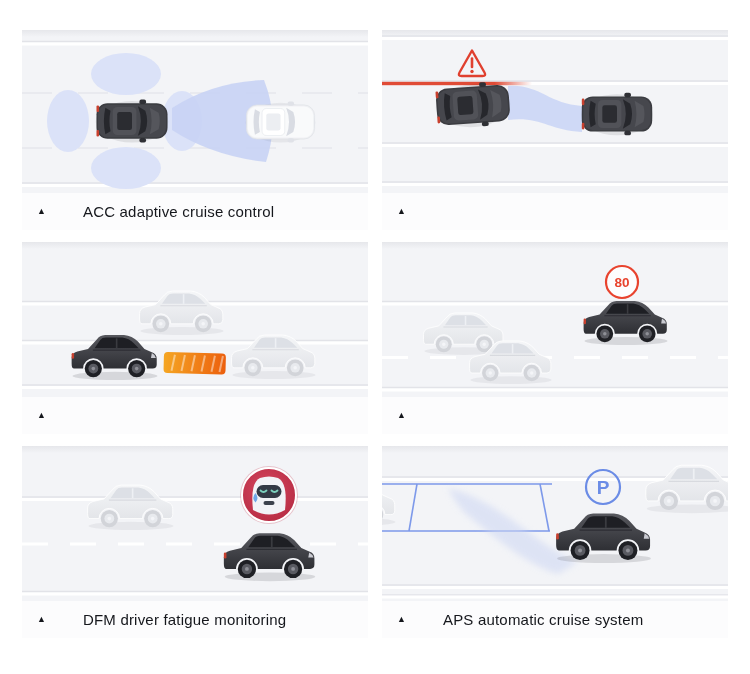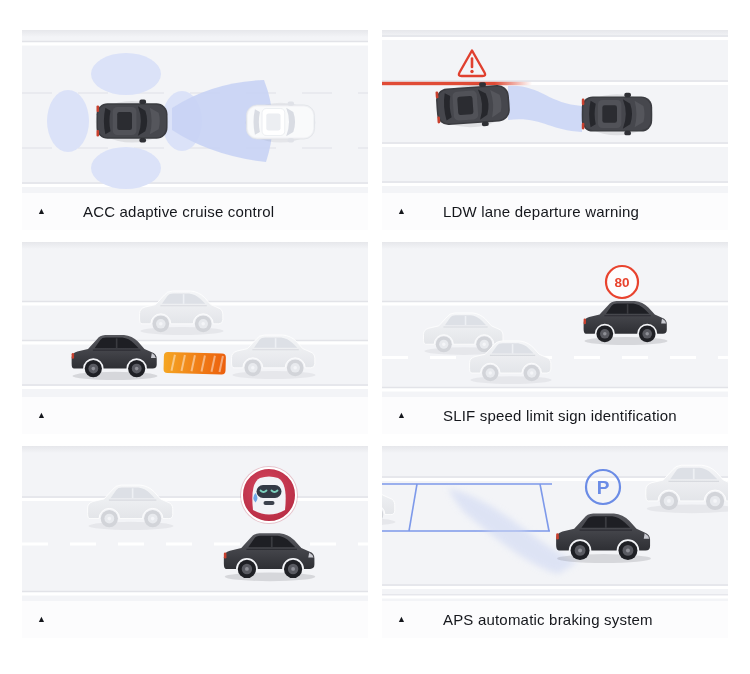--- a/index.html
+++ b/index.html
@@ -167,21 +167,20 @@
           <use href="#car-top-dark" x="197" y="62" width="76" height="44"></use>
           <g transform="translate(90,34)">
             <path d="M0,-13.5 L12.5,8.5 Q14.5,12 10.5,12 L-10.5,12 Q-14.5,12 -12.5,8.5 Z" fill="none" stroke="#e0402f" stroke-width="2.4" stroke-linejoin="round"></path>
             <line x1="0" y1="-5.5" x2="0" y2="3" stroke="#e0402f" stroke-width="2.6" stroke-linecap="round"></line>
             <circle cx="0" cy="7.5" r="1.7" fill="#e0402f"></circle>
           </g>
         </svg>
       </div>
       <figcaption class="caption">
         <span class="marker">▲</span>
-        <span class="label">LDW lane departure warning</span>
       </figcaption>
     </figure>
 
     <figure class="card">
       <div class="illus h155">
         <svg viewBox="0 0 346 155">
           <rect width="346" height="155" fill="#f3f4f7"></rect>
           <rect width="346" height="7" fill="url(#gTop)"></rect>
           <line class="rl-sh" x1="0" y1="59.5" x2="346" y2="59.5"></line>
           <line class="rl" x1="0" y1="62" x2="346" y2="62"></line>
@@ -224,21 +223,20 @@
           <use href="#car-side-ghost" x="86" y="94" width="86" height="49"></use>
           <use href="#car-side-dark" x="200" y="54" width="88" height="50"></use>
           <g transform="translate(240,40)">
             <circle r="16" fill="#fdfdfe" stroke="#e8432e" stroke-width="2.2"></circle>
             <text y="5" text-anchor="middle" font-size="13.5" font-weight="bold" fill="#e8432e">80</text>
           </g>
         </svg>
       </div>
       <figcaption class="caption">
         <span class="marker">▲</span>
-        <span class="label">SLIF speed limit sign identification</span>
       </figcaption>
     </figure>
 
     <figure class="card">
       <div class="illus h155">
         <svg viewBox="0 0 346 155">
           <rect width="346" height="155" fill="#f3f4f7"></rect>
           <rect width="346" height="7" fill="url(#gTop)"></rect>
           <line class="rl-sh" x1="0" y1="51" x2="346" y2="51"></line>
           <line class="rl" x1="0" y1="53.5" x2="346" y2="53.5"></line>
@@ -254,20 +252,21 @@
             <rect x="-12.5" y="-10" width="25" height="13" rx="6.5" fill="#333a46"></rect>
             <path d="M-8.5,-4.5 Q-5.5,-1.5 -2.5,-4.5" stroke="#7bd0bd" stroke-width="1.8" fill="none" stroke-linecap="round"></path>
             <path d="M2.5,-4.5 Q5.5,-1.5 8.5,-4.5" stroke="#7bd0bd" stroke-width="1.8" fill="none" stroke-linecap="round"></path>
             <rect x="-5.5" y="6" width="11" height="4" rx="2" fill="#3c424d"></rect>
             <path d="M-13.5,-2 Q-9.5,3 -13.5,7.5 Q-18,3 -13.5,-2 Z" fill="#6fa8e8"></path>
           </g>
         </svg>
       </div>
       <figcaption class="caption">
         <span class="marker">▲</span>
+        <span class="label">DFM driver fatigue monitoring</span>
       </figcaption>
     </figure>
 
     <figure class="card">
       <div class="illus h155">
         <svg viewBox="0 0 346 155">
           <rect width="346" height="155" fill="#f3f4f7"></rect>
           <rect width="346" height="7" fill="url(#gTop)"></rect>
           <line class="rl-sh" x1="0" y1="31" x2="346" y2="31"></line>
           <line class="rl" x1="0" y1="33.5" x2="346" y2="33.5"></line>
@@ -286,18 +285,18 @@
           <use href="#car-side-ghost" x="262" y="14" width="96" height="54"></use>
           <use href="#car-side-dark" x="172" y="62" width="100" height="56"></use>
           <g transform="translate(221,41)">
             <circle r="17" fill="none" stroke="#6b8ce6" stroke-width="2.2"></circle>
             <text y="6.5" text-anchor="middle" font-size="19" font-weight="bold" fill="#6b8ce6">P</text>
           </g>
         </svg>
       </div>
       <figcaption class="caption">
         <span class="marker">▲</span>
-        <span class="label">APS automatic braking system</span>
+        <span class="label">APS automatic cruise system</span>
       </figcaption>
     </figure>
 
   </div>
 </div>
 
 </body></html>

